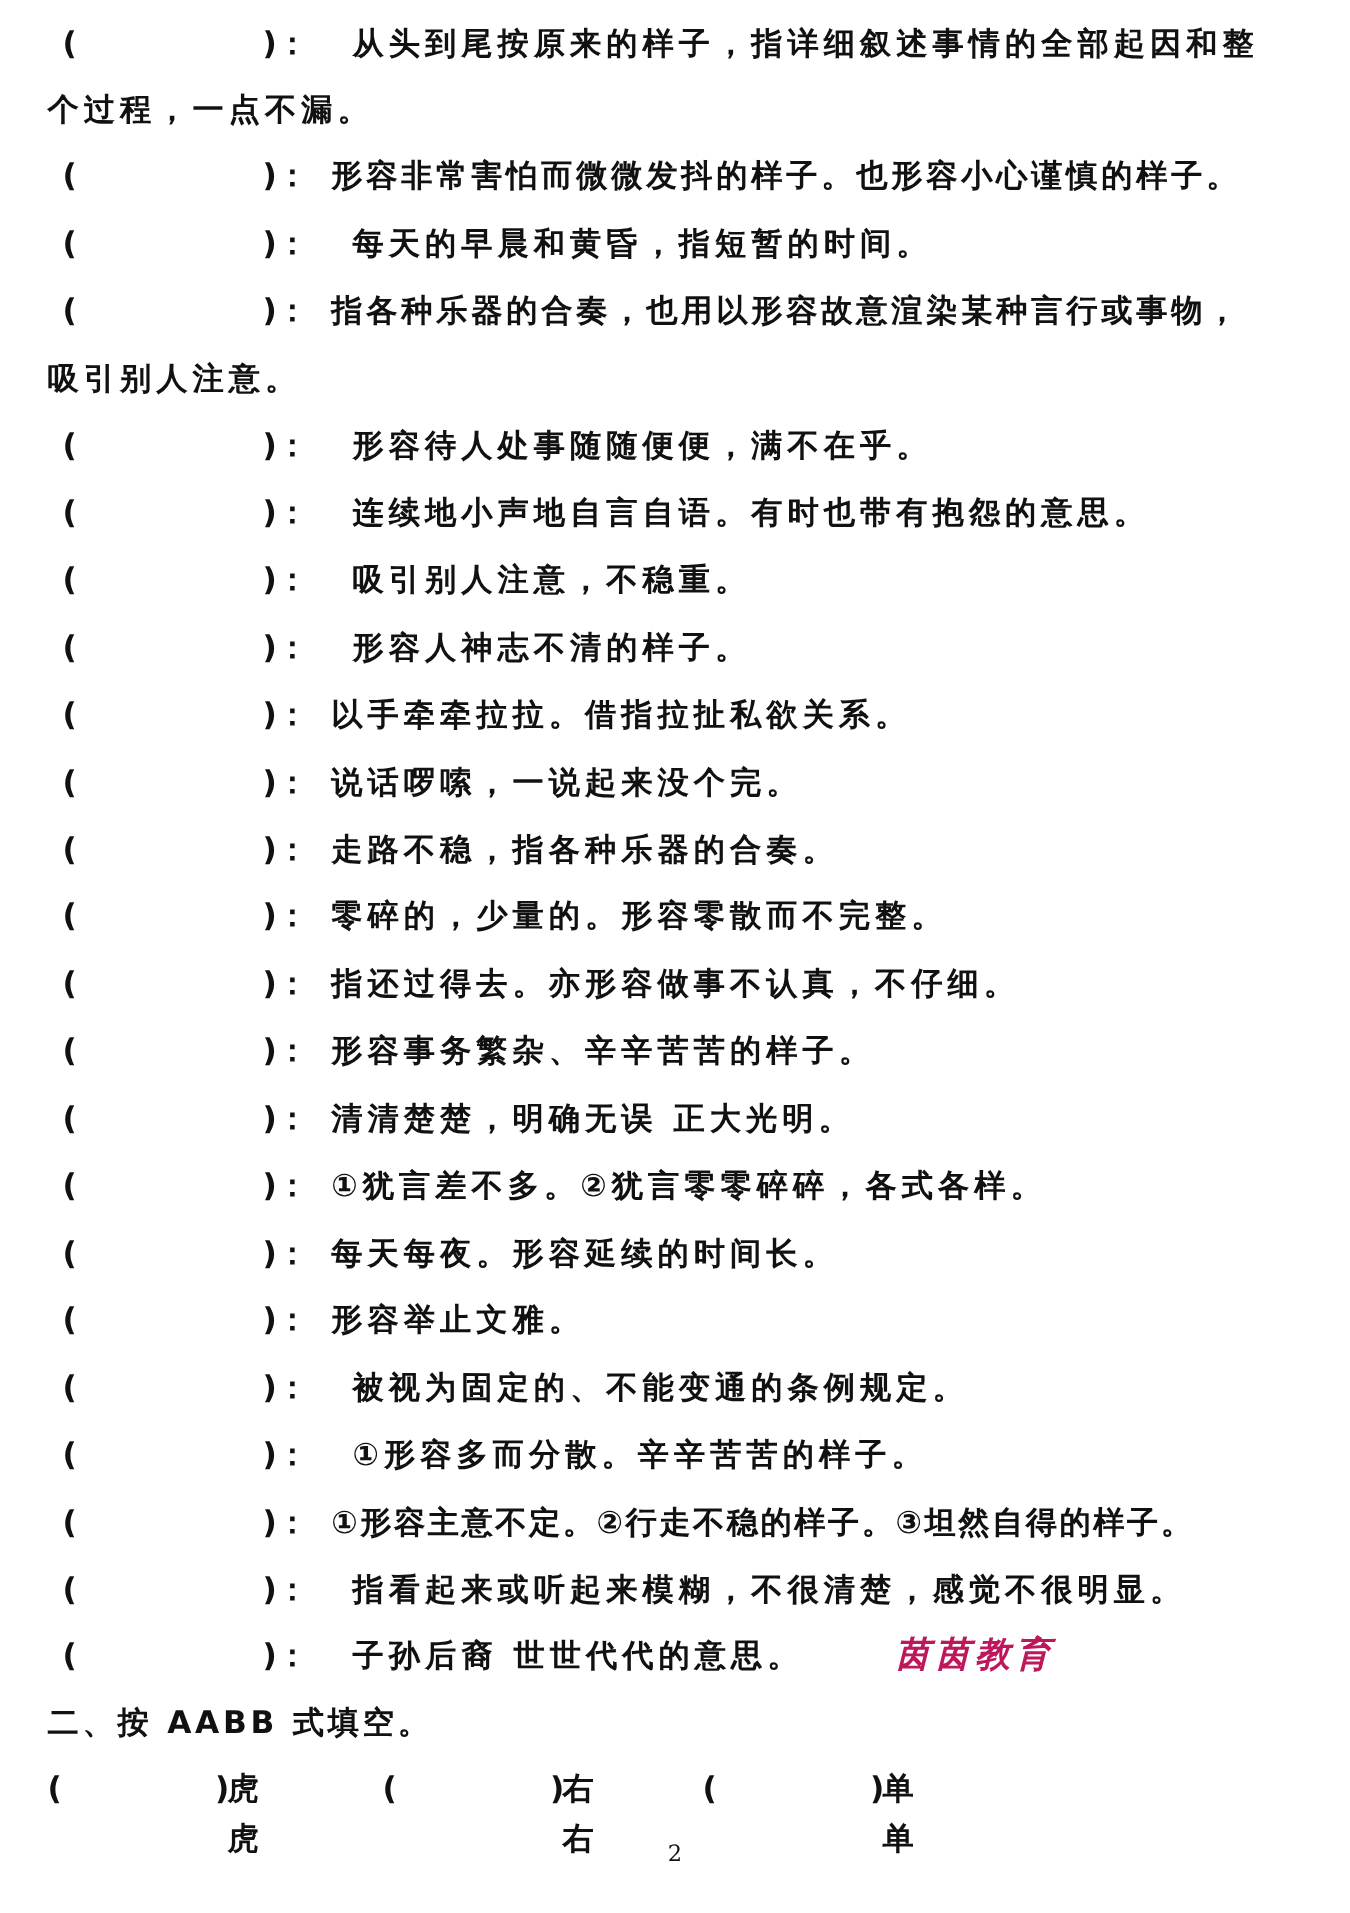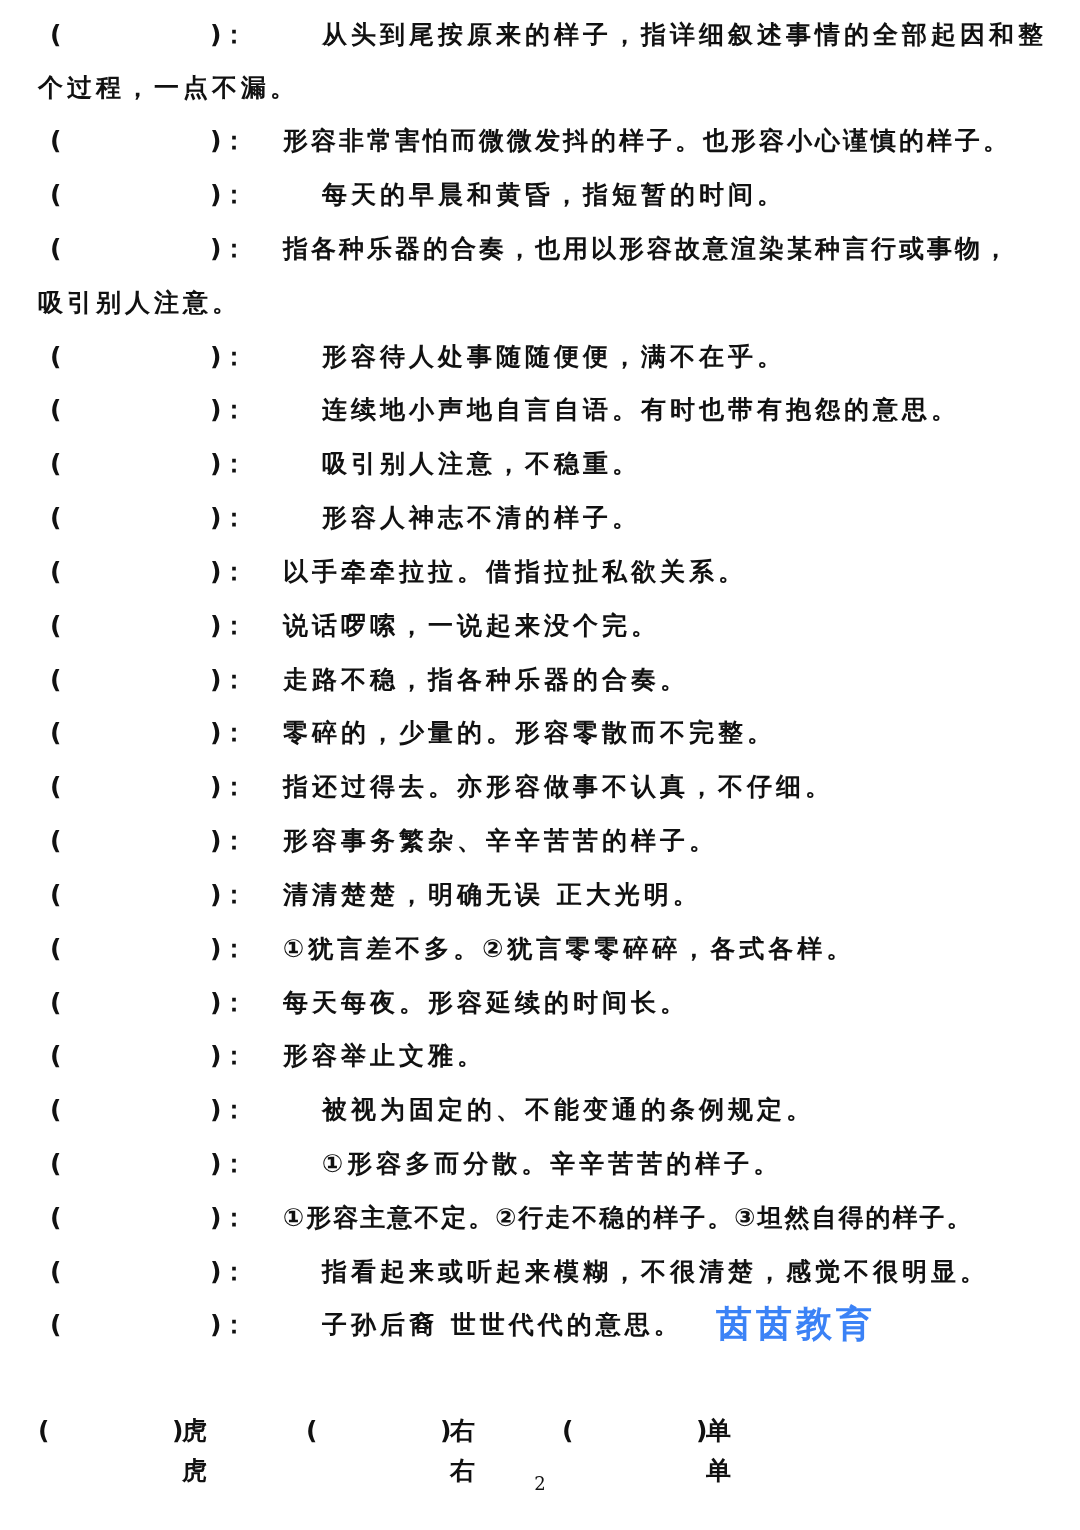--- a/index.html
+++ b/index.html
@@ -38,41 +38,41 @@
       letter-spacing: 0;
     }
     .paren-close {
       position: absolute;
       left: 210px;
       top: 0;
       letter-spacing: 0;
     }
     .def {
       position: absolute;
-      left: 283px;
+      left: 265px;
       top: 0;
     }
     .def.indent {
       left: 282px;
-      margin-left: 40px;
     }
     .cont {
       position: absolute;
       left: 38px;
       top: 0;
     }
     .watermark {
       position: absolute;
       left: 716px;
       top: 1304px;
-      font-size: 36px;
-      font-weight: bold;
-      color: #3b82f6;
+      font-size: 28px;
+      font-weight: bold;
+      color: #be185d;
       letter-spacing: 4px;
       line-height: 40px;
+      font-style: italic;
     }
     .section-title {
       position: absolute;
       left: 38px;
       top: 1358px;
       font-size: 25px;
       font-weight: bold;
       line-height: 40px;
       letter-spacing: 3px;
     }
@@ -248,20 +248,21 @@
   </div>
 
   <div class="line" style="top:1305px;">
     <span class="paren-open">(</span>
     <span class="paren-close"><span>)</span><span>：</span></span>
     <span class="def indent">子孙后裔 世世代代的意思。</span>
   </div>
 
   <div class="watermark">茵茵教育</div>
 
+  <div class="section-title">二、按 AABB 式填空。</div>
 
   <div class="aabb-row">
     <div class="aabb-item" style="left:38px;">
       <span class="o">(</span>
       <span class="c">)</span>
       <span class="w">虎虎</span>
     </div>
     <div class="aabb-item" style="left:306px;">
       <span class="o">(</span>
       <span class="c">)</span>

